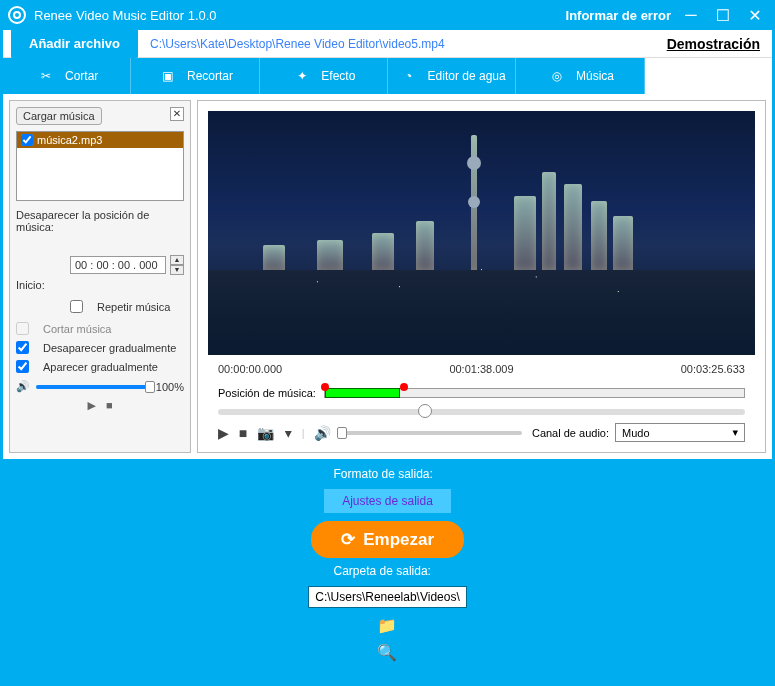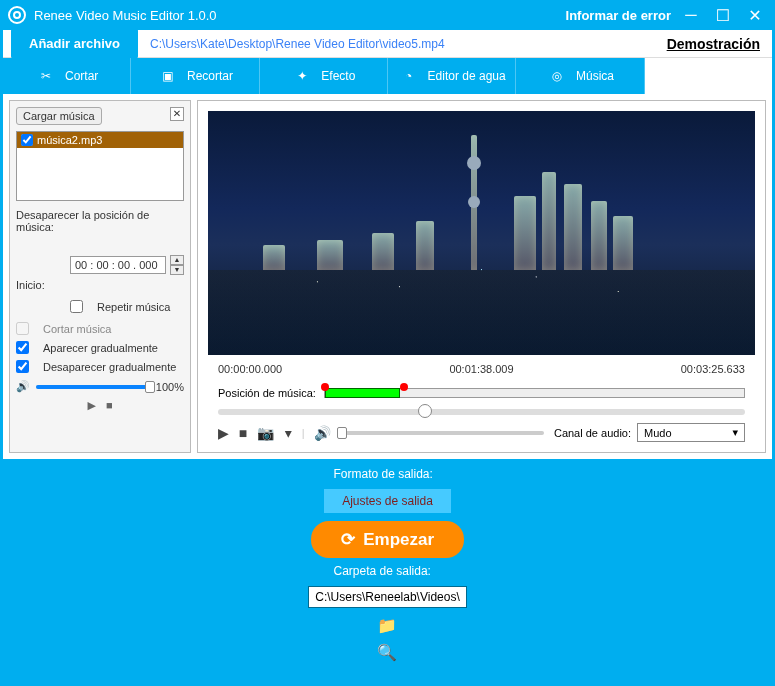--- a/index.html
+++ b/index.html
@@ -47,27 +47,27 @@
 .track{height:20px;margin-top:8px;display:flex;align-items:center;gap:8px;padding:0 10px;}
 .tracklabel{font-size:11px;white-space:nowrap;}
 .trackbar{flex:1;height:10px;background:#eee;border:1px solid #999;position:relative;}
 .greenseg{position:absolute;left:0;top:-1px;bottom:-1px;width:18%;background:#0f0;border:1px solid #060;}
 .redmarker{position:absolute;top:-6px;width:8px;height:8px;background:red;border-radius:50%;}
 .seekbar{margin:6px 10px 0 10px;height:6px;background:#ddd;border-radius:3px;position:relative;}
 .seekthumb{position:absolute;left:38%;top:-5px;width:14px;height:14px;background:#fff;border:1px solid #888;border-radius:50%;}
 .controls{display:flex;align-items:center;gap:10px;margin-top:8px;padding:0 10px;font-size:11px;}
 .controls .cbtn{color:#444;font-size:14px;cursor:pointer;}
 .audioch{display:flex;align-items:center;gap:6px;margin-left:auto;}
-.audioch select,.audioch .selbox{border:1px solid #888;padding:2px 6px;font-size:11px;width:108px;background:#fff;display:flex;justify-content:space-between;align-items:center;}
+.audioch select,.audioch .selbox{border:1px solid #888;padding:2px 6px;font-size:11px;width:130px;background:#fff;display:flex;justify-content:space-between;align-items:center;}
 
 .bottombar { background:#00aeef; padding:8px 10px 10px 10px; display:flex; flex-direction:column; gap:6px;}
 .brow{display:flex;align-items:center;gap:8px;flex-direction:column;}
 .blabel{color:#fff;font-size:12px;width:108px;}
 .bsel{flex:1;background:#fff;border:1px solid #006a90;padding:3px 6px;font-size:12px;display:flex;align-items:center;justify-content:space-between;}
-.ajbtn{background:#46caff;color:#7f1d1d;padding:5px 18px;font-size:12px;border:none;cursor:pointer;}
+.ajbtn{background:#46caff;color:#6d28d9;padding:5px 18px;font-size:12px;border:none;cursor:pointer;}
 .startbtn{background:#ff8a00;color:#fff;border:none;border-radius:18px;padding:8px 30px;font-size:17px;font-weight:bold;display:flex;align-items:center;gap:8px;cursor:pointer;}
 .iconbtn{color:#003a52;font-size:16px;cursor:pointer;}
 
 
 .sky{position:absolute;inset:0;background:linear-gradient(#0a1a3a 0%,#13285a 40%,#1b2f5a 55%,#0a1525 100%);}
 .river{position:absolute;left:0;right:0;bottom:0;height:35%;background:linear-gradient(#061020,#0a1a30);}
 .tower{position:absolute;bottom:35%;background:linear-gradient(#8aa,#556);border-radius:2px 2px 0 0;}
 .glow{box-shadow:0 0 8px rgba(255,255,200,0.3) inset;}
 .tv{left:48%;width:6px;height:55%;}
 .tv::before{content:"";position:absolute;top:15%;left:-4px;width:14px;height:14px;background:#9ab;border-radius:50%;}
@@ -152,25 +152,25 @@
       <div class="chk" style="margin-left:54px;">
           <input type="checkbox" style="">
           <span>Repetir música</span>
         </div>
       <div class="chk" style="color:#888;margin-top:6px;">
           <input type="checkbox" disabled="" style="">
           <span>Cortar música</span>
         </div>
       <div class="chk">
           <input type="checkbox" checked="" style="">
-          <span>Aparecer gradualmente</span>
+          <span>Desaparecer gradualmente</span>
         </div>
       <div class="chk">
           <input type="checkbox" checked="" style="">
-          <span>Desaparecer gradualmente</span>
+          <span>Aparecer gradualmente</span>
         </div>
       <div class="volrow">
         <span>🔊</span>
         <div class="slider">
             <div class="prog"></div>
             <div class="thumb"></div>
           </div>
         <span>100%</span>
       </div>
       <div class="pbtns">

